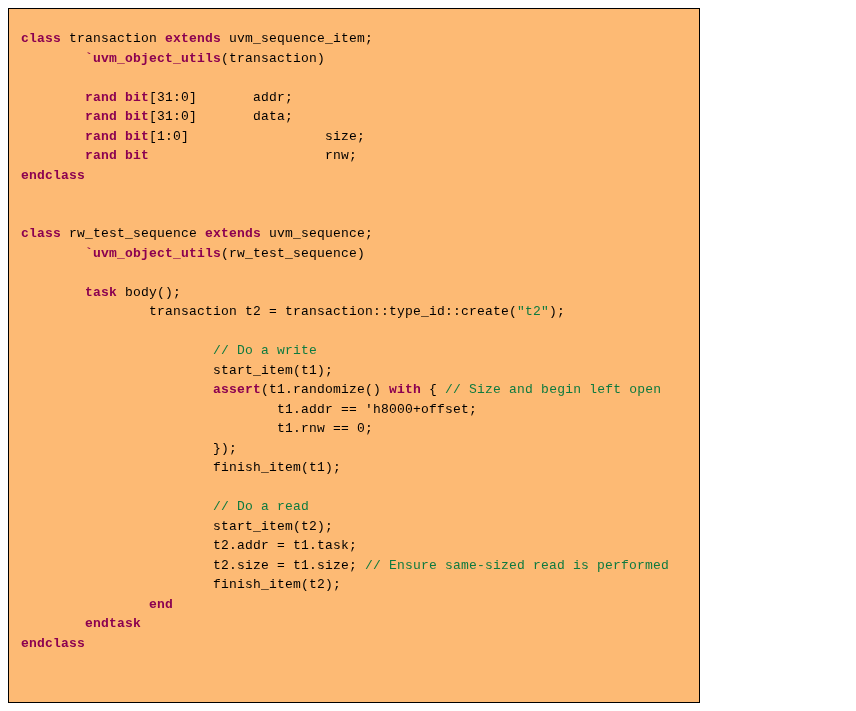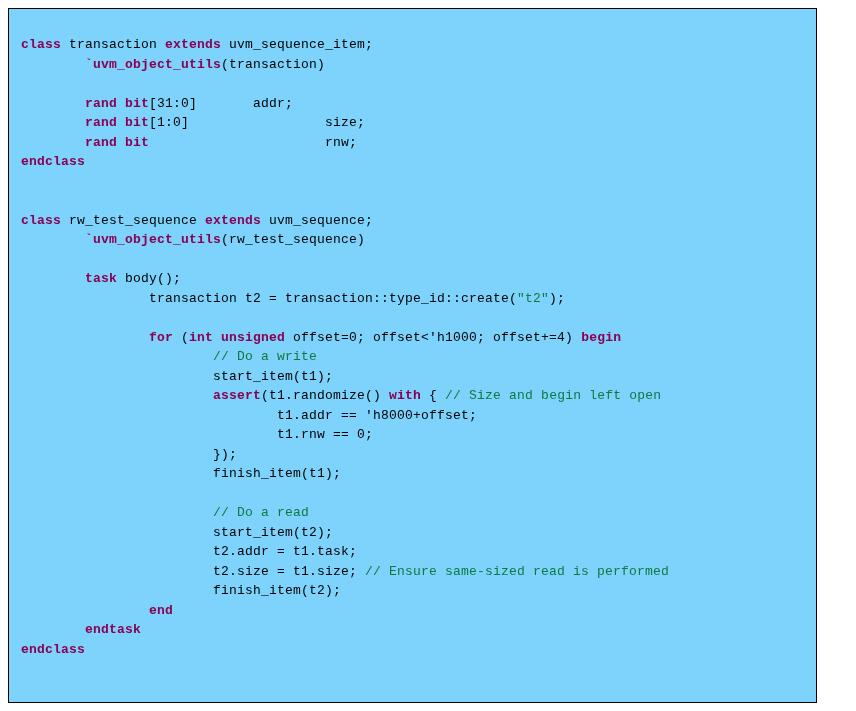--- a/index.html
+++ b/index.html
@@ -9,24 +9,24 @@
     }
     body {
       background: #ffffff;
       font-family: 'Consolas', 'Monaco', 'Courier New', monospace;
       font-size: 13px;
       line-height: 1.5;
       padding: 8px;
     }
     .code-container {
       border: 1px solid #000000;
-      padding: 26px 12px;
-      width: 809px;
+      padding: 20px 12px;
+      width: 692px;
       height: 695px;
-      background: #7dd3fc;
+      background: #fdba74;
       overflow: hidden;
     }
     .code-line {
       white-space: pre;
       color: #000000;
       letter-spacing: 0.2px;
     }
     .kw {
       color: #8b0050;
       font-weight: bold;
@@ -41,32 +41,32 @@
   </style>
 </head>
 <body>
 
 <div class="code-container">
   <div id="code-content">
       <div class="code-line"><span class="kw">class</span><span> transaction </span><span class="kw">extends</span><span> uvm_sequence_item;</span></div>
       <div class="code-line"><span>        </span><span class="kw">`uvm_object_utils</span><span>(transaction)</span></div>
       <div class="code-line">&nbsp;</div>
       <div class="code-line"><span>        </span><span class="kw">rand bit</span><span>[31:0]       addr;</span></div>
+      <div class="code-line"><span>        </span><span class="kw">rand bit</span><span>[31:0]       data;</span></div>
       <div class="code-line"><span>        </span><span class="kw">rand bit</span><span>[1:0]                 size;</span></div>
       <div class="code-line"><span>        </span><span class="kw">rand bit</span><span>                      rnw;</span></div>
       <div class="code-line"><span class="kw">endclass</span></div>
       <div class="code-line">&nbsp;</div>
       <div class="code-line">&nbsp;</div>
       <div class="code-line"><span class="kw">class</span><span> rw_test_sequence </span><span class="kw">extends</span><span> uvm_sequence;</span></div>
       <div class="code-line"><span>        </span><span class="kw">`uvm_object_utils</span><span>(rw_test_sequence)</span></div>
       <div class="code-line">&nbsp;</div>
       <div class="code-line"><span>        </span><span class="kw">task</span><span> body();</span></div>
       <div class="code-line"><span>                transaction t2 = transaction::type_id::create(</span><span class="str">"t2"</span><span>);</span></div>
       <div class="code-line">&nbsp;</div>
-      <div class="code-line"><span>                </span><span class="kw">for</span><span> (</span><span class="kw">int unsigned</span><span> offset=0; offset&lt;'h1000; offset+=4) </span><span class="kw">begin</span></div>
       <div class="code-line"><span>                        </span><span class="comment">// Do a write</span></div>
       <div class="code-line"><span>                        start_item(t1);</span></div>
       <div class="code-line"><span>                        </span><span class="kw">assert</span><span>(t1.randomize() </span><span class="kw">with</span><span> { </span><span class="comment">// Size and begin left open</span></div>
       <div class="code-line"><span>                                t1.addr == 'h8000+offset;</span></div>
       <div class="code-line"><span>                                t1.rnw == 0;</span></div>
       <div class="code-line"><span>                        });</span></div>
       <div class="code-line"><span>                        finish_item(t1);</span></div>
       <div class="code-line">&nbsp;</div>
       <div class="code-line"><span>                        </span><span class="comment">// Do a read</span></div>
       <div class="code-line"><span>                        start_item(t2);</span></div>

